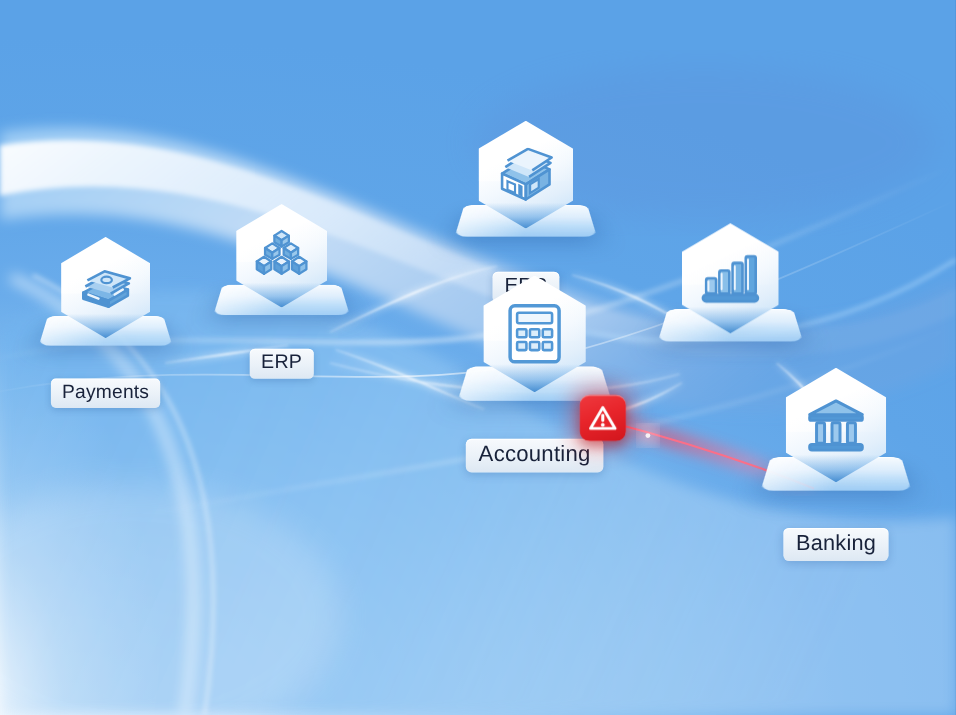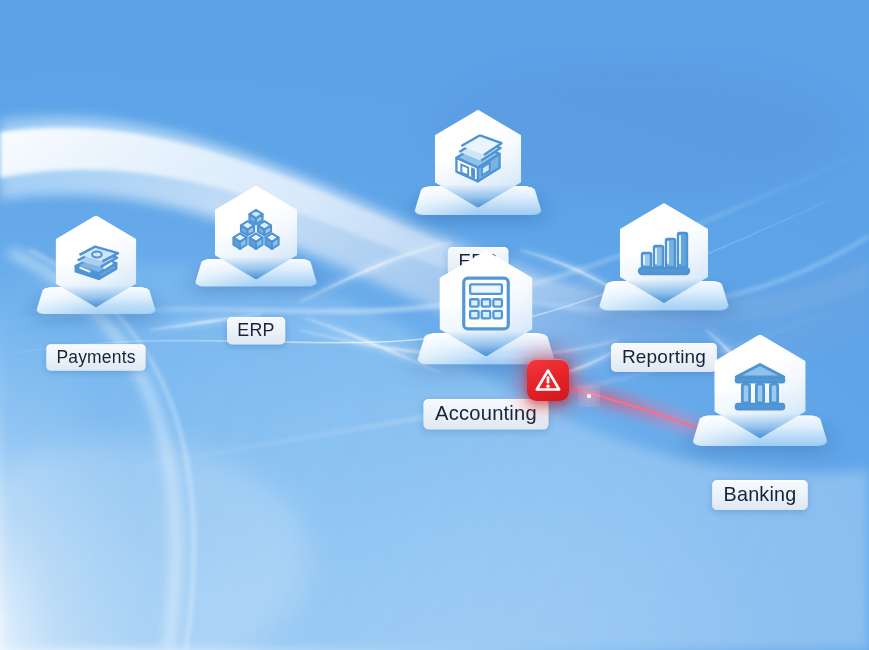--- a/index.html
+++ b/index.html
@@ -328,21 +328,20 @@
             <rect x="29" y="10" width="9" height="28" rx="1.5" fill="#76b3e4"></rect>
             <rect x="41" y="4" width="9" height="34" rx="1.5" fill="#5fa5de"></rect>
             <rect x="2" y="39" width="50" height="6" rx="3" fill="#5298d6"></rect>
           </g>
           <path d="M7,27 L7,35" stroke="#eaf4fd" stroke-width="1.8" stroke-linecap="round"></path>
           <path d="M19,20 L19,34" stroke="#eaf4fd" stroke-width="1.8" stroke-linecap="round"></path>
           <path d="M31,13 L31,34" stroke="#eaf4fd" stroke-width="1.8" stroke-linecap="round"></path>
           <path d="M43,7 L43,34" stroke="#eaf4fd" stroke-width="1.8" stroke-linecap="round"></path>
         </svg>
       </div>
-      <div class="label" style="top:140px">Reporting</div>
     </div>
   </div>
 
   <div class="node" id="n-banking" style="left:760px;top:430px;transform:scale(1.04)">
     <div class="wrap">
       <div class="hexshadow"></div>
       <div class="pedestal"></div>
       <div class="hex">
         <div class="gloss"></div>
           <div class="rim"></div>

